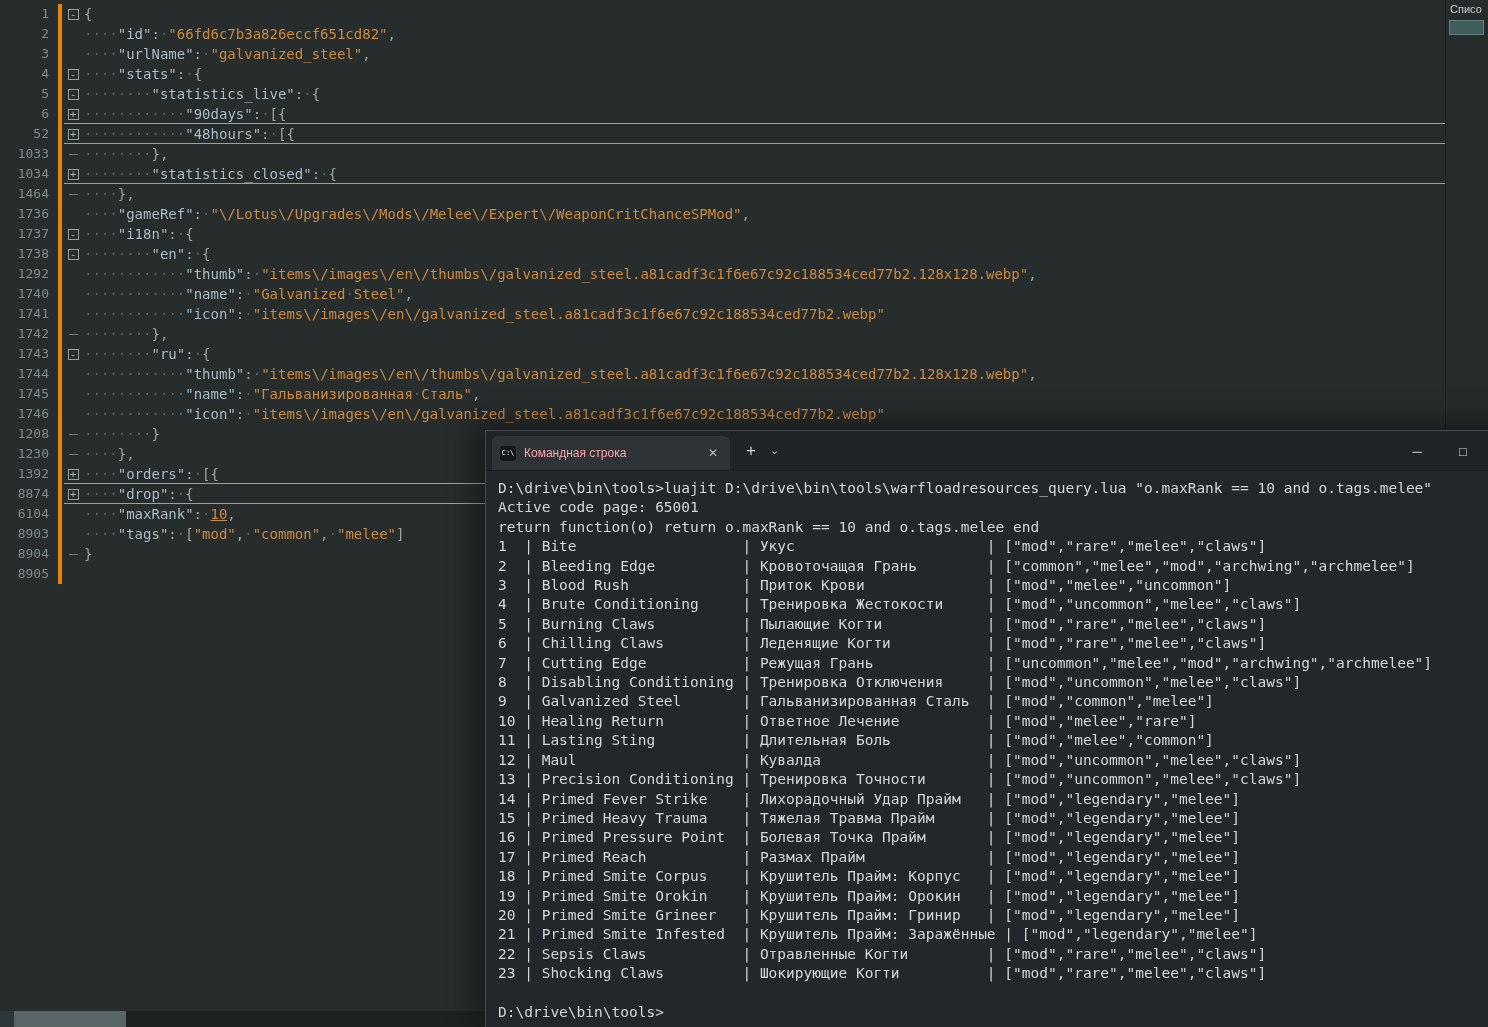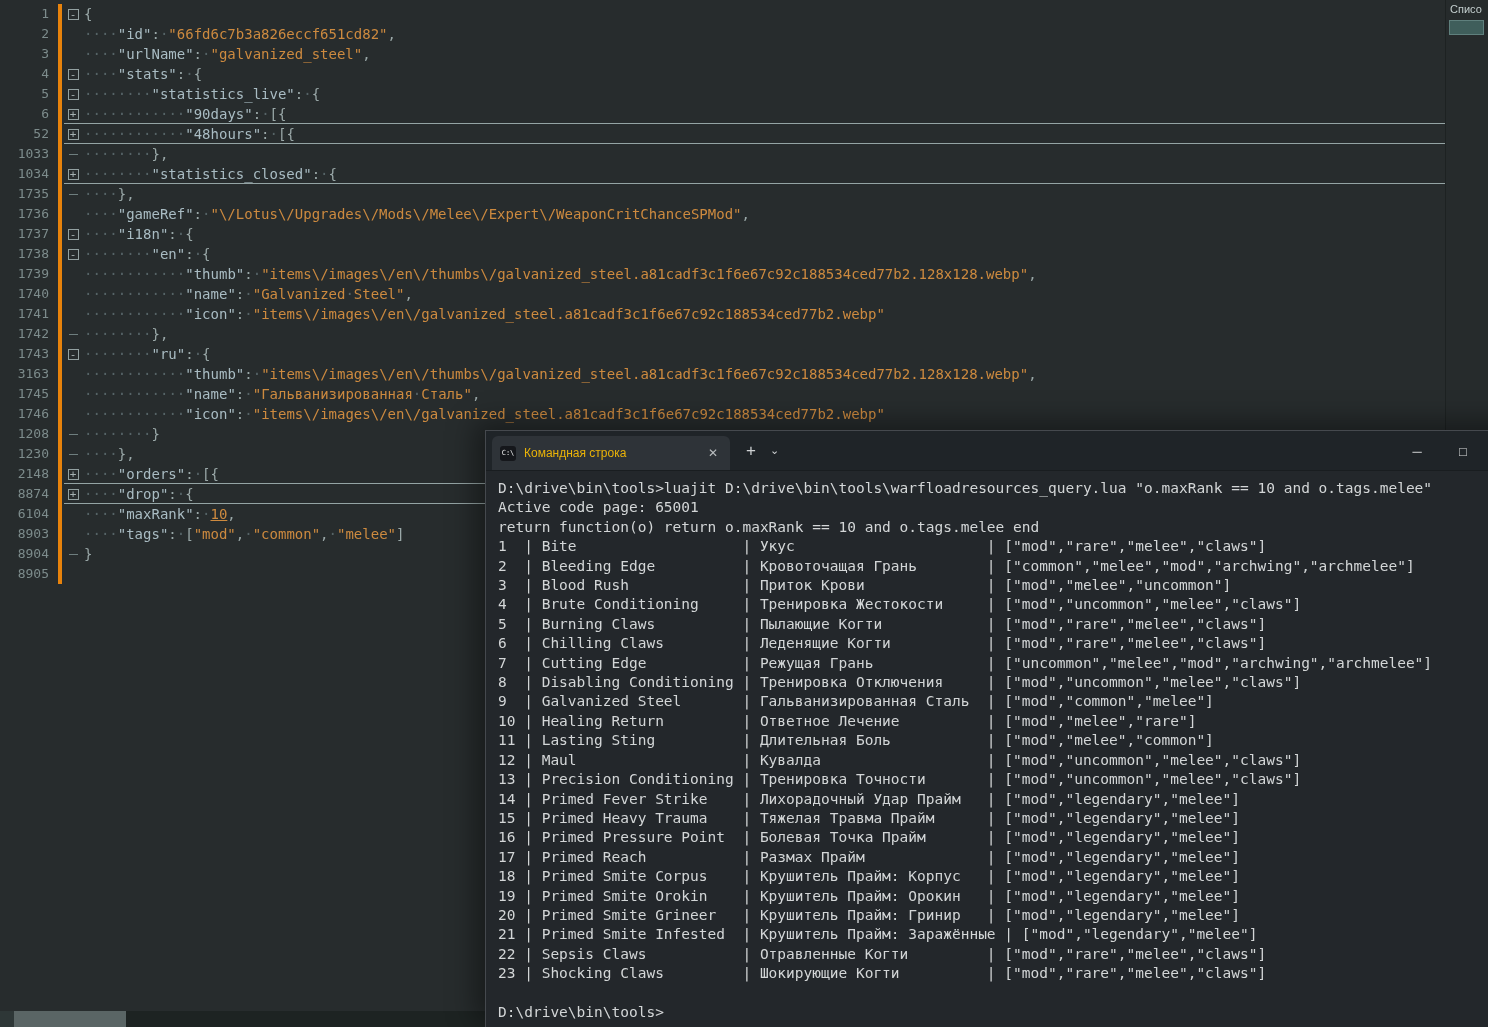--- a/index.html
+++ b/index.html
@@ -45,21 +45,21 @@
   
   .terminal{position:absolute;left:485px;top:430px;width:1048px;height:600px;
             background:#23272b;border:1px solid #45494e;z-index:10;
             box-shadow:-10px -8px 26px rgba(0,0,0,0.40);}
   .titlebar{height:40px;background:#1f2428;display:flex;align-items:stretch;position:relative;
             border-bottom:1px solid #191d20;}
   .tab{margin:5px 0 0 6px;width:238px;background:#2e3338;border-radius:6px 6px 0 0;
        display:flex;align-items:center;padding:0 8px;gap:8px;}
   .cmd-icon{width:16px;height:15px;background:#15171b;border-radius:3px;color:#f0f0f0;
             font-family:"DejaVu Sans Mono",monospace;font-size:7px;line-height:15px;text-align:center;flex:0 0 16px;}
-  .tab-title{color:#eab308;font-size:12px;white-space:nowrap;}
+  .tab-title{color:#fca5a5;font-size:12px;white-space:nowrap;}
   .tab-close{margin-left:auto;color:#b9bdbf;font-size:12px;width:18px;text-align:center;border-radius:4px;}
   .new-tab{color:#cfd2d4;font-size:17px;align-self:center;margin-left:16px;}
   .dropdown{color:#cfd2d4;font-size:11px;align-self:center;margin-left:14px;}
   .win-buttons{position:absolute;right:0;top:0;height:40px;display:flex;}
   .win-btn{width:46px;height:40px;display:flex;align-items:center;justify-content:center;
            color:#d6d8d9;font-size:13px;}
   .term-body{height:559px;padding:8px 12px;overflow:hidden;}
   .term-pre{margin:0;font-family:"DejaVu Sans Mono","Liberation Mono",monospace;
             font-size:14.5px;line-height:19.4px;color:#d3d6d7;white-space:pre;}
 </style>
@@ -130,21 +130,21 @@
       </div>
       <div class="ed-row collapsed">
         <span class="ln">1034</span>
         <span class="chg"></span>
         <span class="fold">
           <span class="fold-box">+</span>
         </span>
         <span class="code"><span class="punc"><span class="ws">·</span><span class="ws">·</span><span class="ws">·</span><span class="ws">·</span><span class="ws">·</span><span class="ws">·</span><span class="ws">·</span><span class="ws">·</span></span><span class="key">"statistics_closed"</span><span class="punc">:<span class="ws">·</span>{</span></span>
       </div>
       <div class="ed-row">
-        <span class="ln">1735</span>
+        <span class="ln">1464</span>
         <span class="chg"></span>
         <span class="fold">
           <span class="fold-tail"></span>
         </span>
         <span class="code"><span class="punc"><span class="ws">·</span><span class="ws">·</span><span class="ws">·</span><span class="ws">·</span>},</span></span>
       </div>
       <div class="ed-row">
         <span class="ln">1736</span>
         <span class="chg"></span>
         <span class="fold"></span>
@@ -160,21 +160,21 @@
       </div>
       <div class="ed-row">
         <span class="ln">1738</span>
         <span class="chg"></span>
         <span class="fold">
           <span class="fold-box">-</span>
         </span>
         <span class="code"><span class="punc"><span class="ws">·</span><span class="ws">·</span><span class="ws">·</span><span class="ws">·</span><span class="ws">·</span><span class="ws">·</span><span class="ws">·</span><span class="ws">·</span></span><span class="key">"en"</span><span class="punc">:<span class="ws">·</span>{</span></span>
       </div>
       <div class="ed-row">
-        <span class="ln">1739</span>
+        <span class="ln">1292</span>
         <span class="chg"></span>
         <span class="fold"></span>
         <span class="code"><span class="punc"><span class="ws">·</span><span class="ws">·</span><span class="ws">·</span><span class="ws">·</span><span class="ws">·</span><span class="ws">·</span><span class="ws">·</span><span class="ws">·</span><span class="ws">·</span><span class="ws">·</span><span class="ws">·</span><span class="ws">·</span></span><span class="key">"thumb"</span><span class="punc">:<span class="ws">·</span></span><span class="str">"items\/images\/en\/thumbs\/galvanized_steel.a81cadf3c1f6e67c92c188534ced77b2.128x128.webp"</span><span class="punc">,</span></span>
       </div>
       <div class="ed-row">
         <span class="ln">1740</span>
         <span class="chg"></span>
         <span class="fold"></span>
         <span class="code"><span class="punc"><span class="ws">·</span><span class="ws">·</span><span class="ws">·</span><span class="ws">·</span><span class="ws">·</span><span class="ws">·</span><span class="ws">·</span><span class="ws">·</span><span class="ws">·</span><span class="ws">·</span><span class="ws">·</span><span class="ws">·</span></span><span class="key">"name"</span><span class="punc">:<span class="ws">·</span></span><span class="str">"Galvanized<span class="ws">·</span>Steel"</span><span class="punc">,</span></span>
       </div>
@@ -194,21 +194,21 @@
       </div>
       <div class="ed-row">
         <span class="ln">1743</span>
         <span class="chg"></span>
         <span class="fold">
           <span class="fold-box">-</span>
         </span>
         <span class="code"><span class="punc"><span class="ws">·</span><span class="ws">·</span><span class="ws">·</span><span class="ws">·</span><span class="ws">·</span><span class="ws">·</span><span class="ws">·</span><span class="ws">·</span></span><span class="key">"ru"</span><span class="punc">:<span class="ws">·</span>{</span></span>
       </div>
       <div class="ed-row">
-        <span class="ln">3163</span>
+        <span class="ln">1744</span>
         <span class="chg"></span>
         <span class="fold"></span>
         <span class="code"><span class="punc"><span class="ws">·</span><span class="ws">·</span><span class="ws">·</span><span class="ws">·</span><span class="ws">·</span><span class="ws">·</span><span class="ws">·</span><span class="ws">·</span><span class="ws">·</span><span class="ws">·</span><span class="ws">·</span><span class="ws">·</span></span><span class="key">"thumb"</span><span class="punc">:<span class="ws">·</span></span><span class="str">"items\/images\/en\/thumbs\/galvanized_steel.a81cadf3c1f6e67c92c188534ced77b2.128x128.webp"</span><span class="punc">,</span></span>
       </div>
       <div class="ed-row">
         <span class="ln">1745</span>
         <span class="chg"></span>
         <span class="fold"></span>
         <span class="code"><span class="punc"><span class="ws">·</span><span class="ws">·</span><span class="ws">·</span><span class="ws">·</span><span class="ws">·</span><span class="ws">·</span><span class="ws">·</span><span class="ws">·</span><span class="ws">·</span><span class="ws">·</span><span class="ws">·</span><span class="ws">·</span></span><span class="key">"name"</span><span class="punc">:<span class="ws">·</span></span><span class="str">"Гальванизированная<span class="ws">·</span>Сталь"</span><span class="punc">,</span></span>
       </div>
@@ -228,21 +228,21 @@
       </div>
       <div class="ed-row">
         <span class="ln">1230</span>
         <span class="chg"></span>
         <span class="fold">
           <span class="fold-tail"></span>
         </span>
         <span class="code"><span class="punc"><span class="ws">·</span><span class="ws">·</span><span class="ws">·</span><span class="ws">·</span>},</span></span>
       </div>
       <div class="ed-row collapsed">
-        <span class="ln">2148</span>
+        <span class="ln">1392</span>
         <span class="chg"></span>
         <span class="fold">
           <span class="fold-box">+</span>
         </span>
         <span class="code"><span class="punc"><span class="ws">·</span><span class="ws">·</span><span class="ws">·</span><span class="ws">·</span></span><span class="key">"orders"</span><span class="punc">:<span class="ws">·</span>[{</span></span>
       </div>
       <div class="ed-row collapsed">
         <span class="ln">8874</span>
         <span class="chg"></span>
         <span class="fold">

